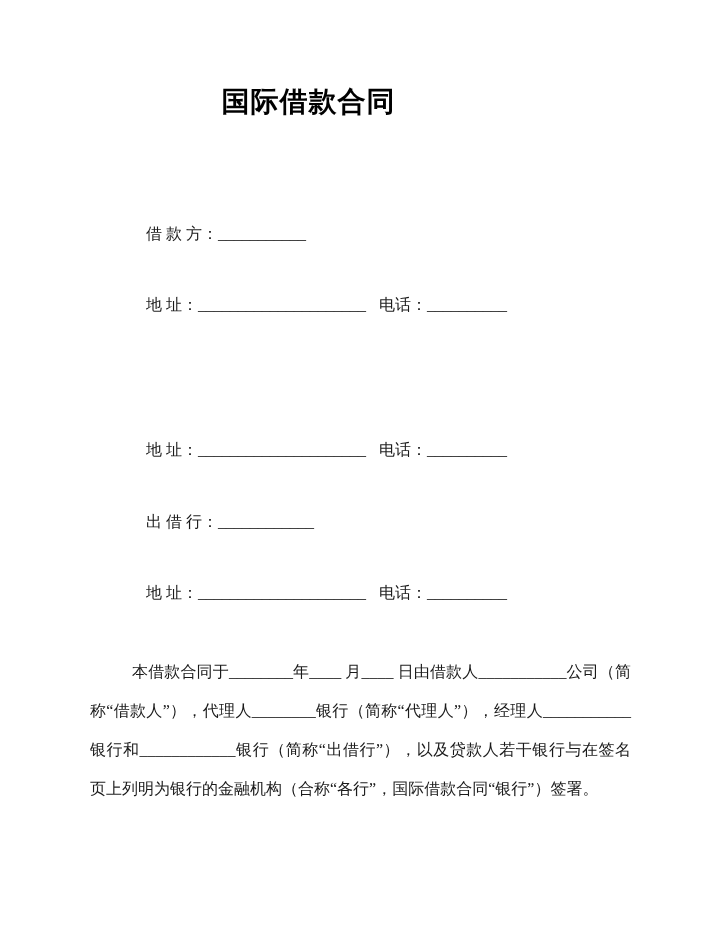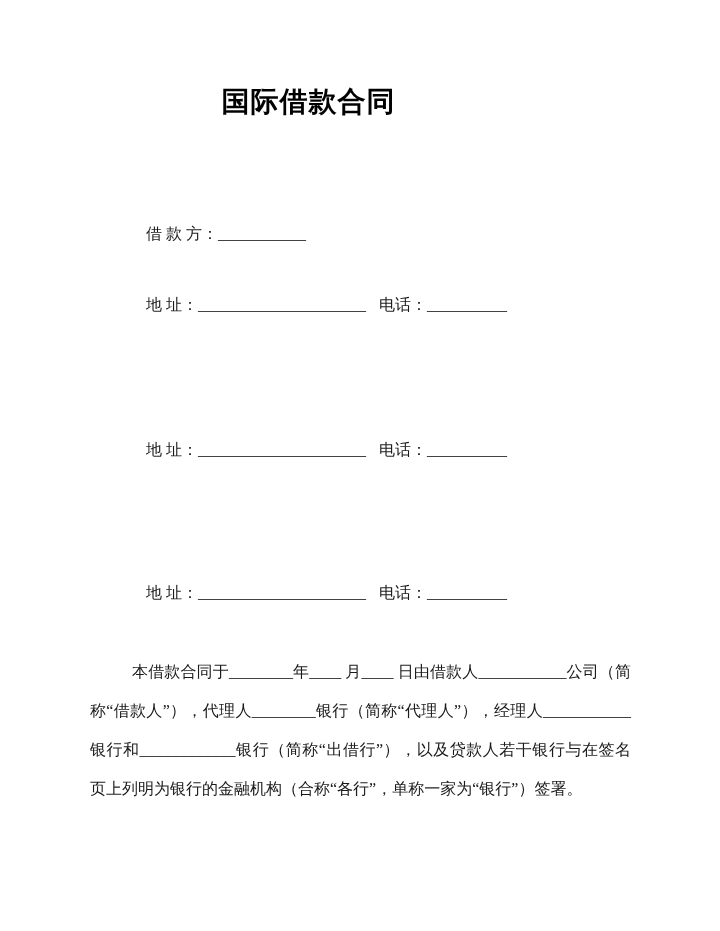--- a/index.html
+++ b/index.html
@@ -76,20 +76,23 @@
 
   <div class="field-row row-2">
     <span>地 址：</span><span class="blank">_____________________</span><span class="second-label">电话：</span><span class="blank">__________</span>
   </div>
 
 
   <div class="field-row row-4">
     <span>地 址：</span><span class="blank">_____________________</span><span class="second-label">电话：</span><span class="blank">__________</span>
   </div>
 
+  <div class="field-row row-5">
+    <span>出 借 行：</span><span class="blank">____________</span>
+  </div>
 
   <div class="field-row row-6">
     <span>地 址：</span><span class="blank">_____________________</span><span class="second-label">电话：</span><span class="blank">__________</span>
   </div>
 
-  <div class="body-paragraph">本借款合同于________年____ 月____ 日由借款人___________公司（简称“借款人”），代理人________银行（简称“代理人”），经理人___________银行和____________银行（简称“出借行”），以及贷款人若干银行与在签名页上列明为银行的金融机构（合称“各行”，单称一家为“银行”）签署。</div>
+  <div class="body-paragraph">本借款合同于________年____ 月____ 日由借款人___________公司（简称“借款人”），代理人________银行（简称“代理人”），经理人___________银行和____________银行（简称“出借行”），以及贷款人若干银行与在签名页上列明为银行的金融机构（合称“各行”，国际借款合同“银行”）签署。</div>
 
 </div>
 
 </body></html>

